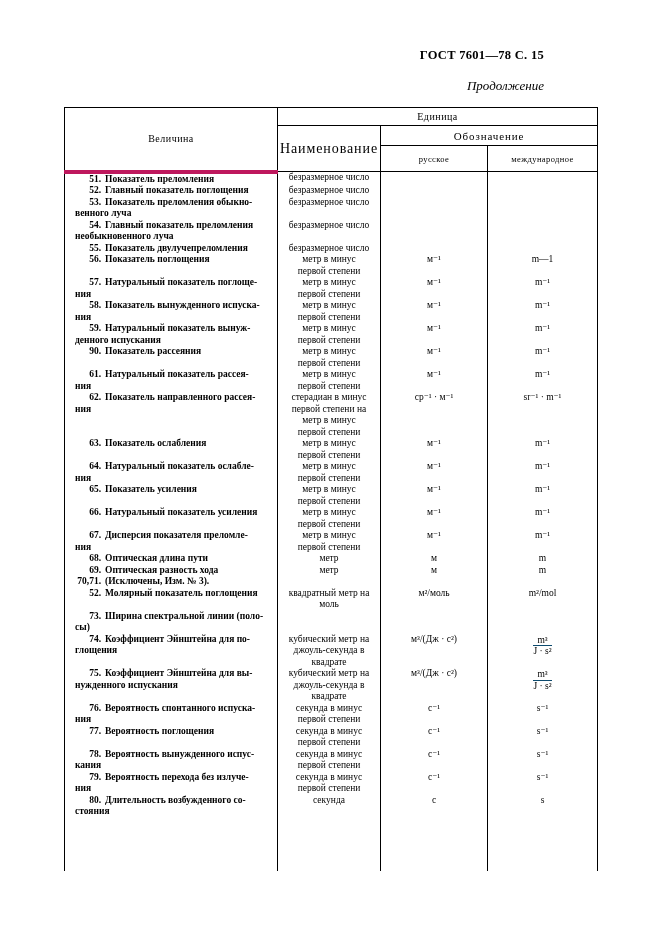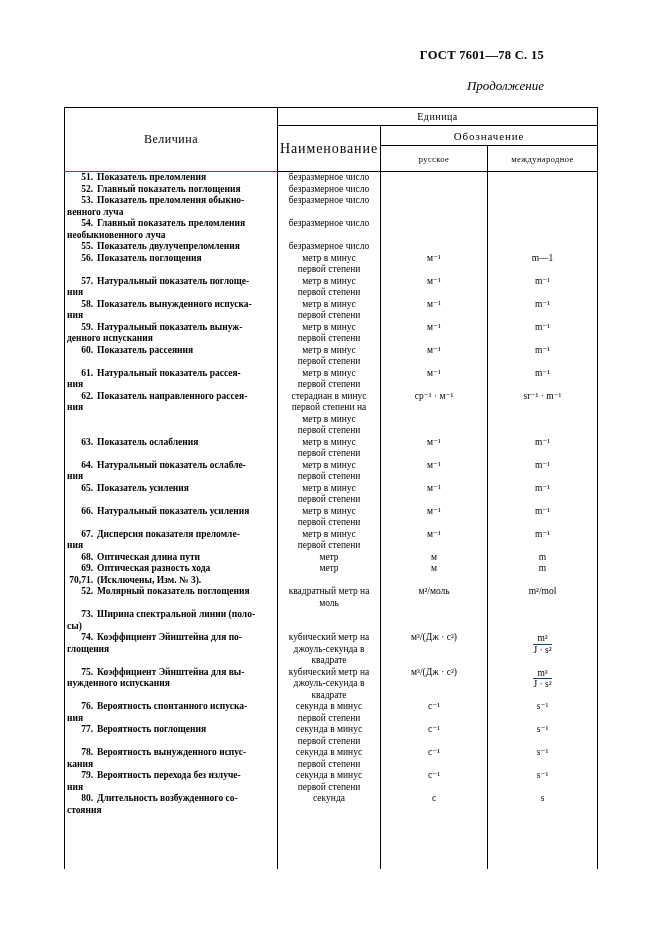--- a/index.html
+++ b/index.html
@@ -40,34 +40,34 @@
     border-left: 1px solid #000;
     border-right: 1px solid #000;
     padding: 0;
     font-weight: normal;
   }
   thead th {
     text-align: center;
     vertical-align: middle;
   }
   thead tr:first-child > th { border-top: 1px solid #000; }
-  th.c-qty   { border-bottom: 1px solid #be185d; font-size: 12px; letter-spacing: 0.5px; }
+  th.c-qty   { border-bottom: 4px solid #be185d; font-size: 10px; letter-spacing: 0.5px; }
   th.h-unit  { border-bottom: 1px solid #000; height: 18px; font-size: 10px; letter-spacing: 0.5px; }
   th.h-name  { border-bottom: 1px solid #000; font-size: 14px; letter-spacing: 0.9px; }
   th.h-desig { border-bottom: 1px solid #000; height: 20px; font-size: 11px; letter-spacing: 0.9px; }
   th.h-ru, th.h-intl { border-bottom: 1px solid #000; height: 26px; font-size: 8.5px; letter-spacing: 0.4px; }
 
   tbody td {
     vertical-align: top;
     font-size: 9.5px;
     line-height: 11.5px;
   }
   td.cell-qty {
     font-weight: 700;
-    padding-left: 2px;
+    padding-left: 10px;
     padding-right: 4px;
     white-space: pre-line;
   }
   .row-num {
     display: inline-block;
     min-width: 26px;
     text-align: right;
     margin-right: 4px;
     white-space: nowrap;
   }
@@ -174,21 +174,21 @@
         </tr>
         <tr class="body-row">
           <td class="cell-qty"><span class="row-num">59.</span><span class="row-name">Натуральный показатель вынуж-
 денного испускания</span></td>
           <td class="cell-unit">метр в минус
 первой степени</td>
           <td class="cell-ru">м⁻¹</td>
           <td class="cell-intl">m⁻¹</td>
         </tr>
         <tr class="body-row">
-          <td class="cell-qty"><span class="row-num">60.</span><span class="row-name">Показатель рассеяния</span></td>
+          <td class="cell-qty"><span class="row-num">90.</span><span class="row-name">Показатель рассеяния</span></td>
           <td class="cell-unit">метр в минус
 первой степени</td>
           <td class="cell-ru">м⁻¹</td>
           <td class="cell-intl">m⁻¹</td>
         </tr>
         <tr class="body-row">
           <td class="cell-qty"><span class="row-num">61.</span><span class="row-name">Натуральный показатель рассея-
 ния</span></td>
           <td class="cell-unit">метр в минус
 первой степени</td>

